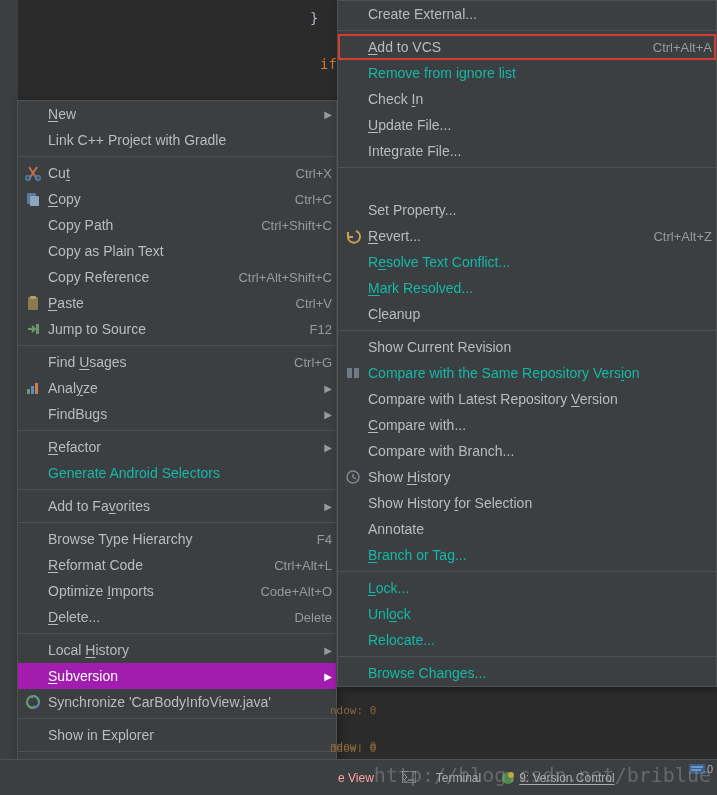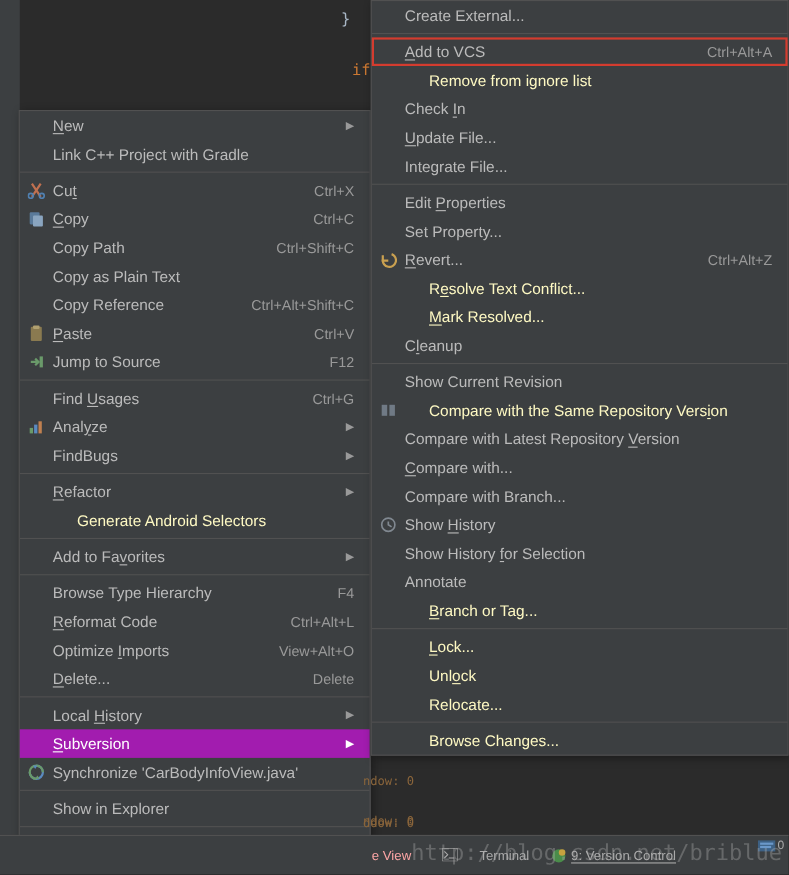--- a/index.html
+++ b/index.html
@@ -29,30 +29,30 @@
   .menu {
     position: absolute;
     background: #3c3f41;
     border: 1px solid #515151;
     box-shadow: 2px 2px 8px rgba(0,0,0,0.4);
   }
   .menu-left { left: 17px; top: 100px; width: 320px; }
   .menu-right { left: 337px; top: 0; width: 380px; }
   .menu-item {
     display: flex; align-items: center;
-    height: 26px; padding: 0 14px 0 6px;
+    height: 26px; padding: 0 4px 0 6px;
     position: relative;
   }
   .menu-item .icon { width: 18px; height: 16px; display: flex; align-items: center; justify-content: center; flex-shrink: 0; }
   .menu-item .label { flex: 1; padding-left: 6px; white-space: nowrap; }
   .menu-item .shortcut { color: #999; font-size: 13px; }
   .menu-item .arrow { width: 10px; text-align: right; color: #999; font-size: 10px;}
   .menu-item.highlighted { background: #a21caf; color: #fff; }
   .menu-item.highlighted .shortcut, .menu-item.highlighted .arrow { color: #fff; }
-  .menu-item.disabled { color: #fef9c3; gap: 22px; }
+  .menu-item.disabled { color: #14b8a6; }
   .menu-item.redbox { outline: 2px solid #d43c2f; outline-offset: -2px; }
   .sep { height: 1px; background: #515151; margin: 3px 0; }
   .underline { text-decoration: underline; text-underline-offset: 2px; }
   .status-bar {
     position: absolute; bottom: 0; left: 0; right: 0; height: 36px;
     background: #3c3f41; border-top: 1px solid #515151;
     display: flex; align-items: center;
   }
   .bottom-text {
     position: absolute; left: 330px; font-size: 11px; color: #8a653b;
@@ -186,21 +186,21 @@
       <span class="shortcut">F4</span>
     </div>
     <div class="menu-item">
       <span class="icon"></span>
       <span class="label"><span class="underline">R</span>eformat Code</span>
       <span class="shortcut">Ctrl+Alt+L</span>
     </div>
     <div class="menu-item">
       <span class="icon"></span>
       <span class="label">Optimize <span class="underline">I</span>mports</span>
-      <span class="shortcut">View+Alt+O</span>
+      <span class="shortcut">Code+Alt+O</span>
     </div>
     <div class="menu-item">
       <span class="icon"></span>
       <span class="label"><span class="underline">D</span>elete...</span>
       <span class="shortcut">Delete</span>
     </div>
     <div class="sep"></div>
     <div class="menu-item">
       <span class="icon"></span>
       <span class="label">Local <span class="underline">H</span>istory</span>
@@ -258,21 +258,20 @@
       <span class="icon"></span>
       <span class="label"><span class="underline">U</span>pdate File...</span>
     </div>
     <div class="menu-item">
       <span class="icon"></span>
       <span class="label">Integrate File...</span>
     </div>
     <div class="sep"></div>
     <div class="menu-item">
       <span class="icon"></span>
-      <span class="label">Edit <span class="underline">P</span>roperties</span>
     </div>
     <div class="menu-item">
       <span class="icon"></span>
       <span class="label">Set Property...</span>
     </div>
     <div class="menu-item">
       <span class="icon">
         <svg width="16" height="16" viewBox="0 0 16 16">
           <path d="M11 3 A6 6 0 1 1 3 8" stroke="#c9a050" stroke-width="2" fill="none"></path>
           <path d="M3 4 L3 9 L8 9" stroke="#c9a050" stroke-width="2" fill="none"></path>

